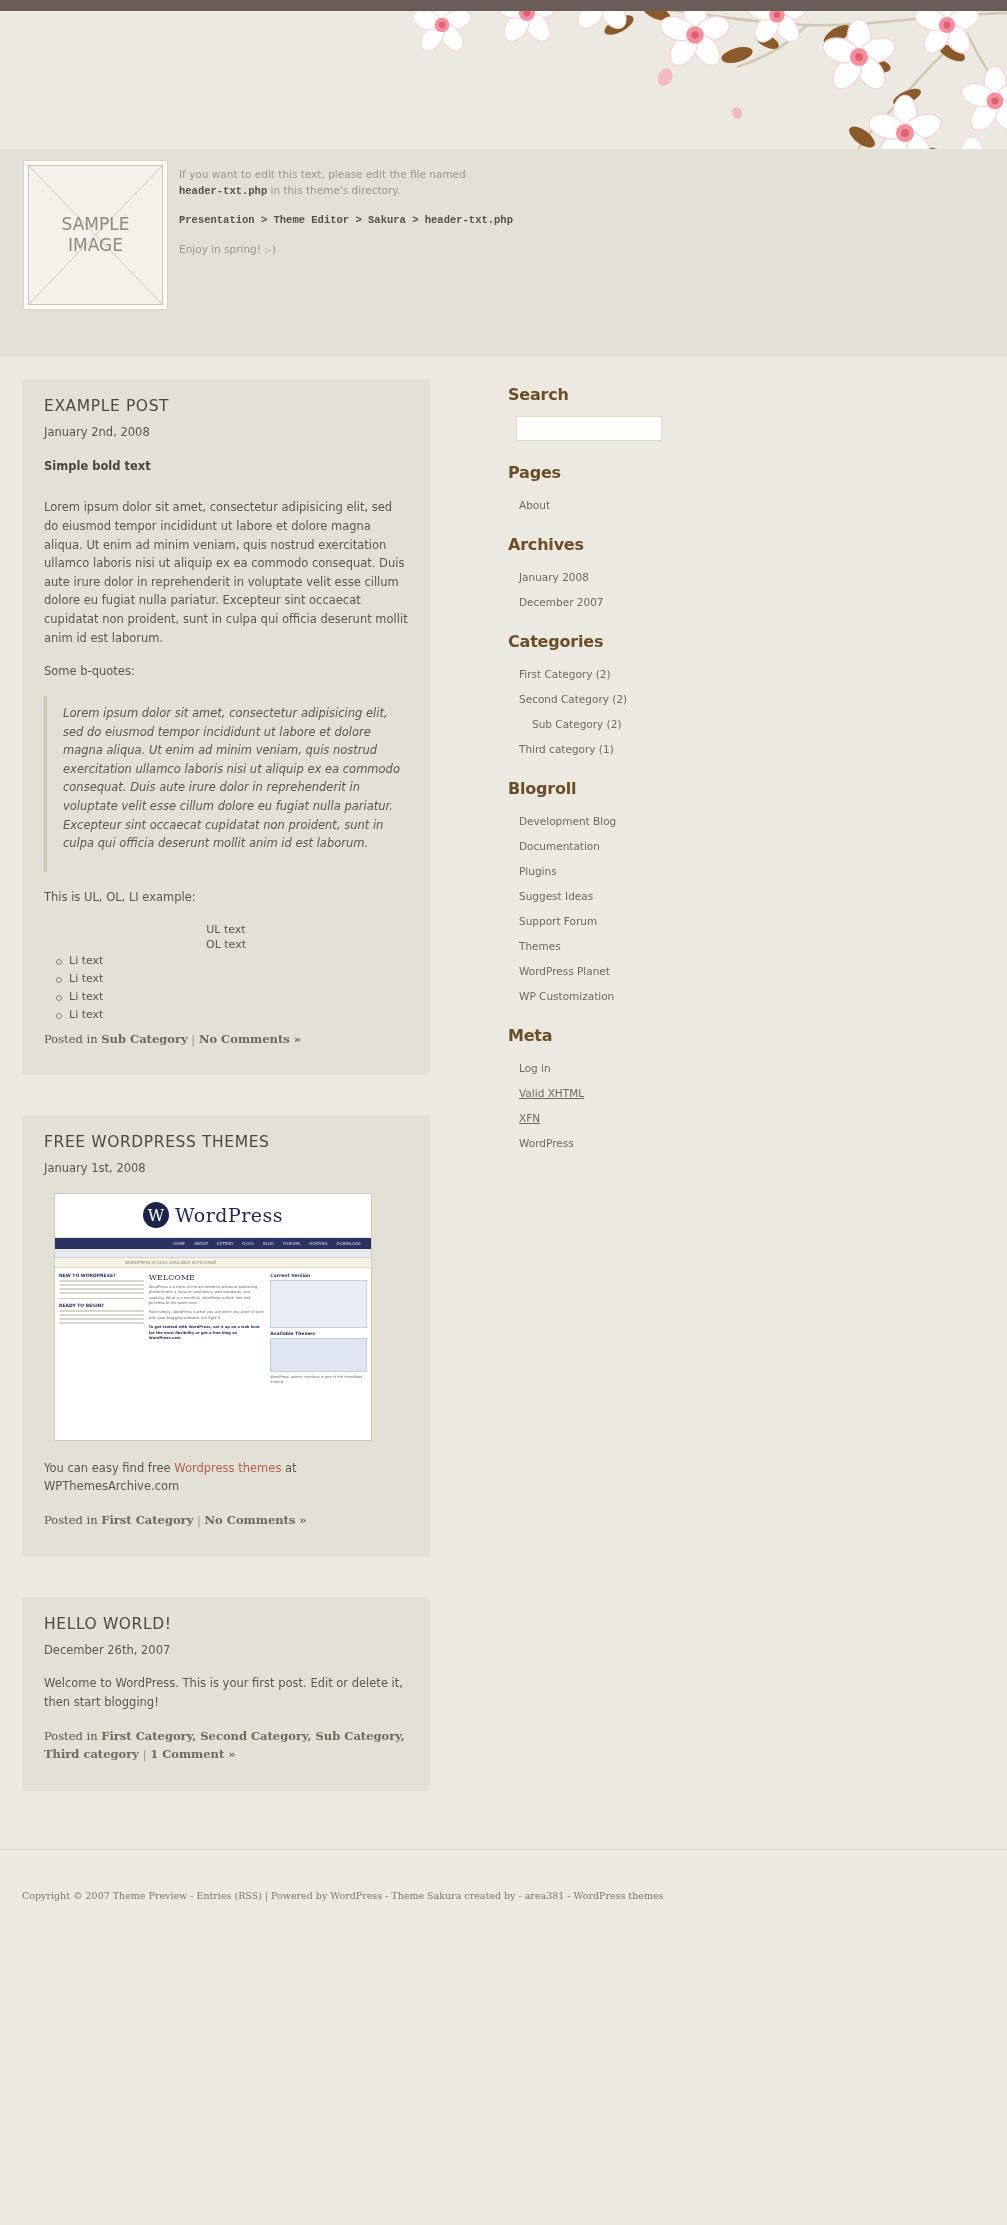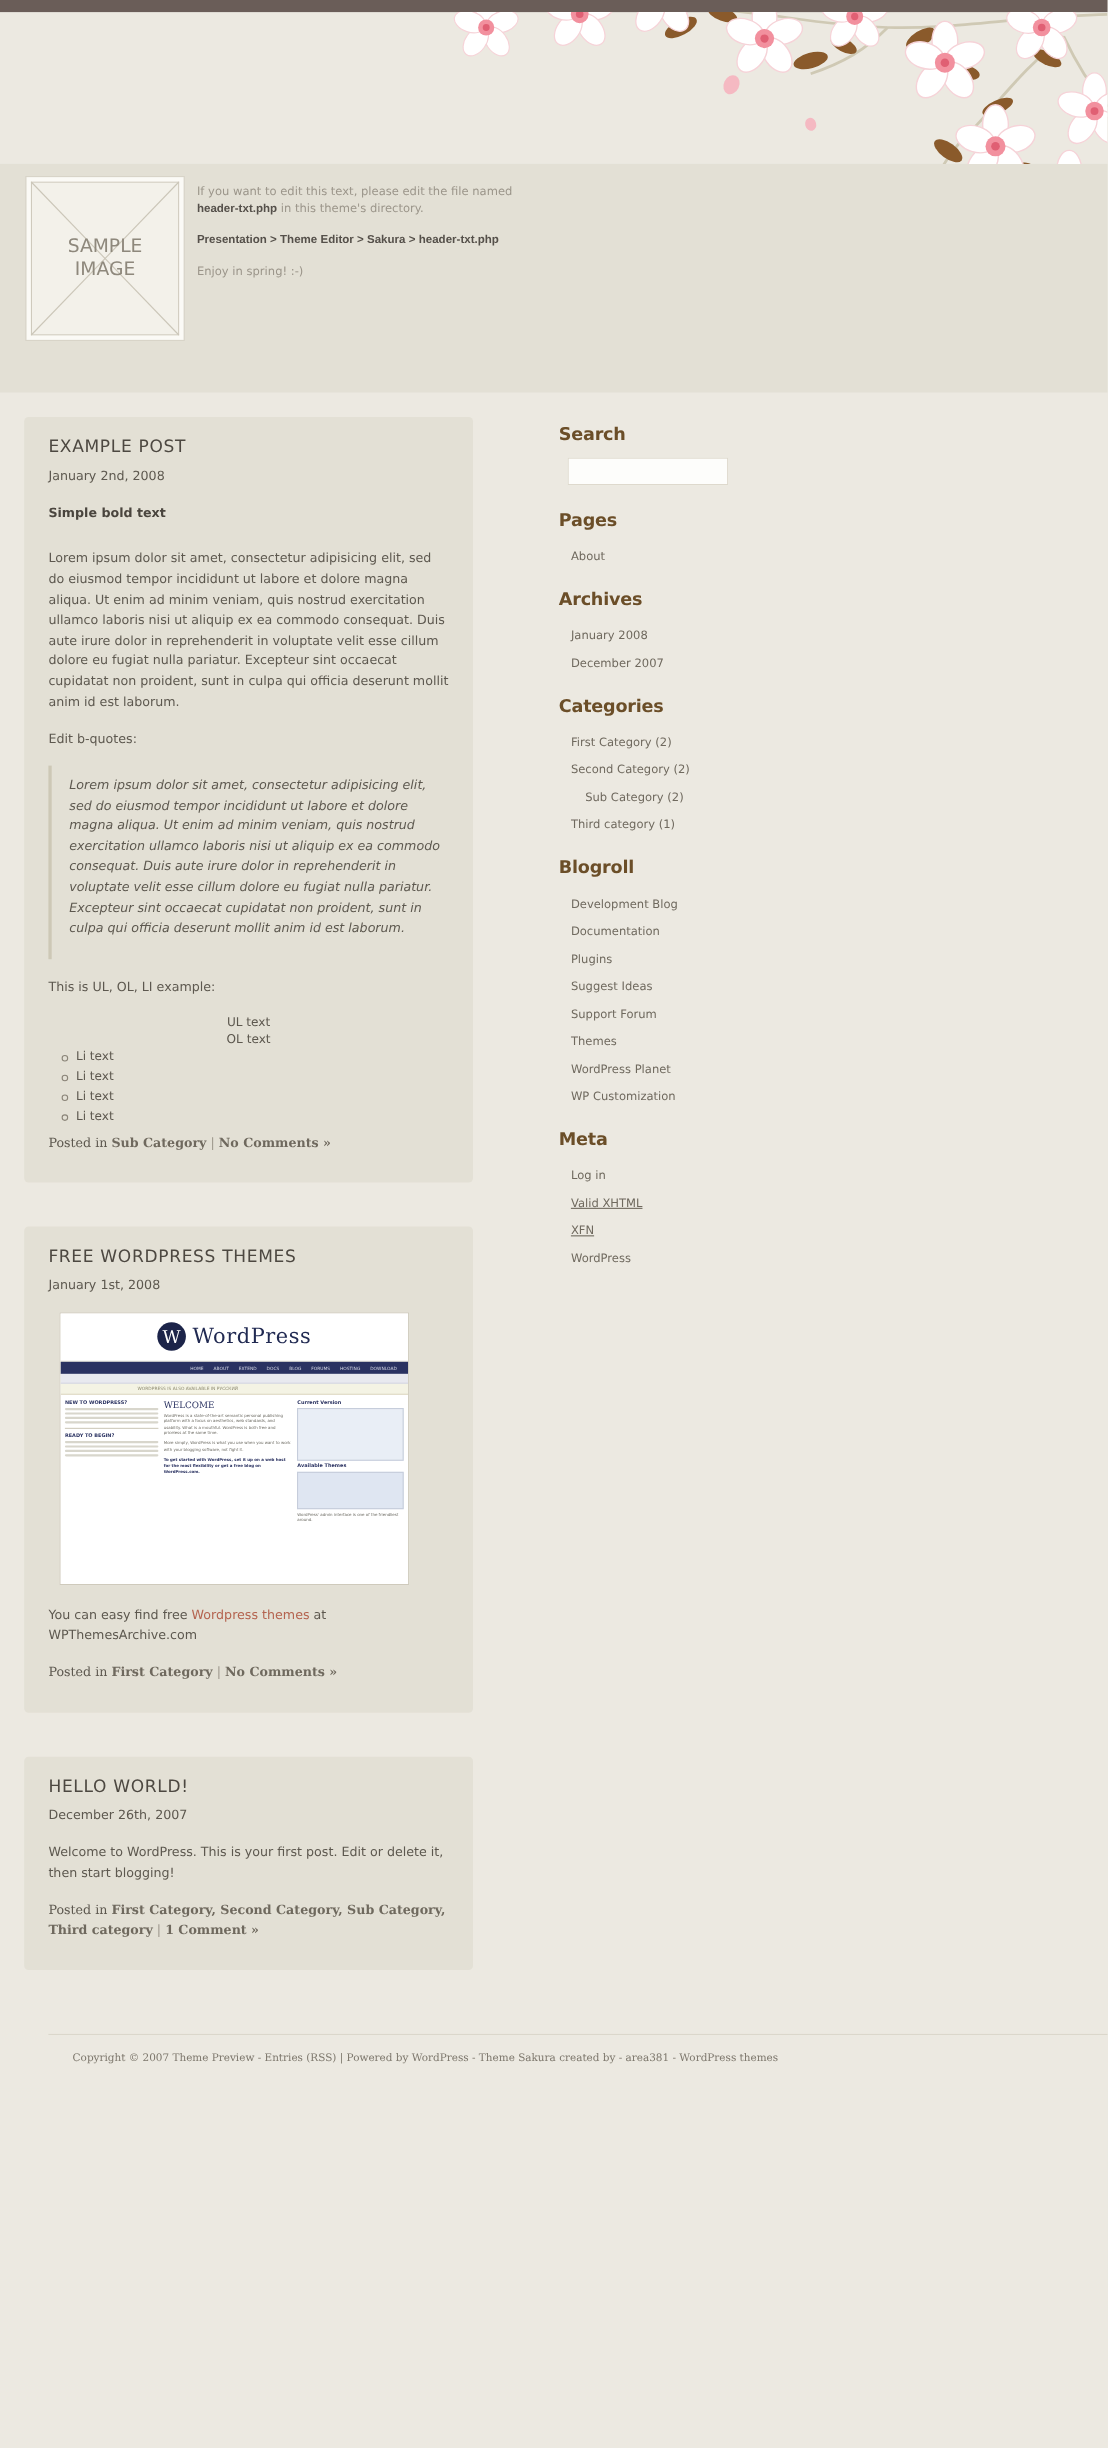--- a/index.html
+++ b/index.html
@@ -82,21 +82,21 @@
     top: 50%; left: 0; width: 100%;
     transform: translateY(-50%);
     text-align: center;
     font-size: 17px;
     color: #8e887c;
     line-height: 1.25;
   }
   .headtxt-body { padding-top: 6px; max-width: 420px; }
   .headtxt-body p { margin: 0 0 12px 0; font-size: 10.5px; color: #9b958a; line-height: 1.5; }
   .headtxt-body .mono {
-    font-family: Liberation Sans, sans-serif;
+    font-family: Liberation Mono, monospace;
     color: #55504a;
     font-size: 10.5px;
     font-weight: bold;
   }
   .headtxt-body p.path { margin-bottom: 14px; }
 
   
   .wrap {
     background: #ece9e1;
     padding: 22px 0 0 0;
@@ -238,23 +238,22 @@
     font-size: 11px;
     color: #5d584f;
     padding: 0 5px;
     font-family: "DejaVu Sans", "Liberation Sans", sans-serif;
   }
 
   
   .footer {
     border-top: 1px solid #dbd7cb;
     margin-top: 8px;
-    padding: 16px 0 22px 22px;
+    padding: 40px 0 22px 22px;
     background: #ece9e1;
-    margin-left: 44px;
   }
   .footer p {
     margin: 0;
     font-size: 9.5px;
     color: #7d776c;
     font-family: "DejaVu Serif", "Liberation Serif", serif;
   }
   .spacer-bottom { height: 10px; }
 </style>
 </head>
@@ -474,21 +473,21 @@
 <div class="wrap">
   <div class="columns">
 
     <div class="content">
 
       <div class="post">
         <h2 class="post-title">EXAMPLE POST</h2>
         <p class="post-date">January 2nd, 2008</p>
         <p class="bold-line">Simple bold text</p>
         <p>Lorem ipsum dolor sit amet, consectetur adipisicing elit, sed do eiusmod tempor incididunt ut labore et dolore magna aliqua. Ut enim ad minim veniam, quis nostrud exercitation ullamco laboris nisi ut aliquip ex ea commodo consequat. Duis aute irure dolor in reprehenderit in voluptate velit esse cillum dolore eu fugiat nulla pariatur. Excepteur sint occaecat cupidatat non proident, sunt in culpa qui officia deserunt mollit anim id est laborum.</p>
-        <p>Edit b-quotes:</p>
+        <p>Some b-quotes:</p>
         <blockquote>
           <p>Lorem ipsum dolor sit amet, consectetur adipisicing elit, sed do eiusmod tempor incididunt ut labore et dolore magna aliqua. Ut enim ad minim veniam, quis nostrud exercitation ullamco laboris nisi ut aliquip ex ea commodo consequat. Duis aute irure dolor in reprehenderit in voluptate velit esse cillum dolore eu fugiat nulla pariatur. Excepteur sint occaecat cupidatat non proident, sunt in culpa qui officia deserunt mollit anim id est laborum.</p>
         </blockquote>
         <p>This is UL, OL, LI example:</p>
         <ul class="plain">
           <li>UL text</li>
         </ul>
         <ol class="plain">
           <li>OL text</li>
         </ol>

